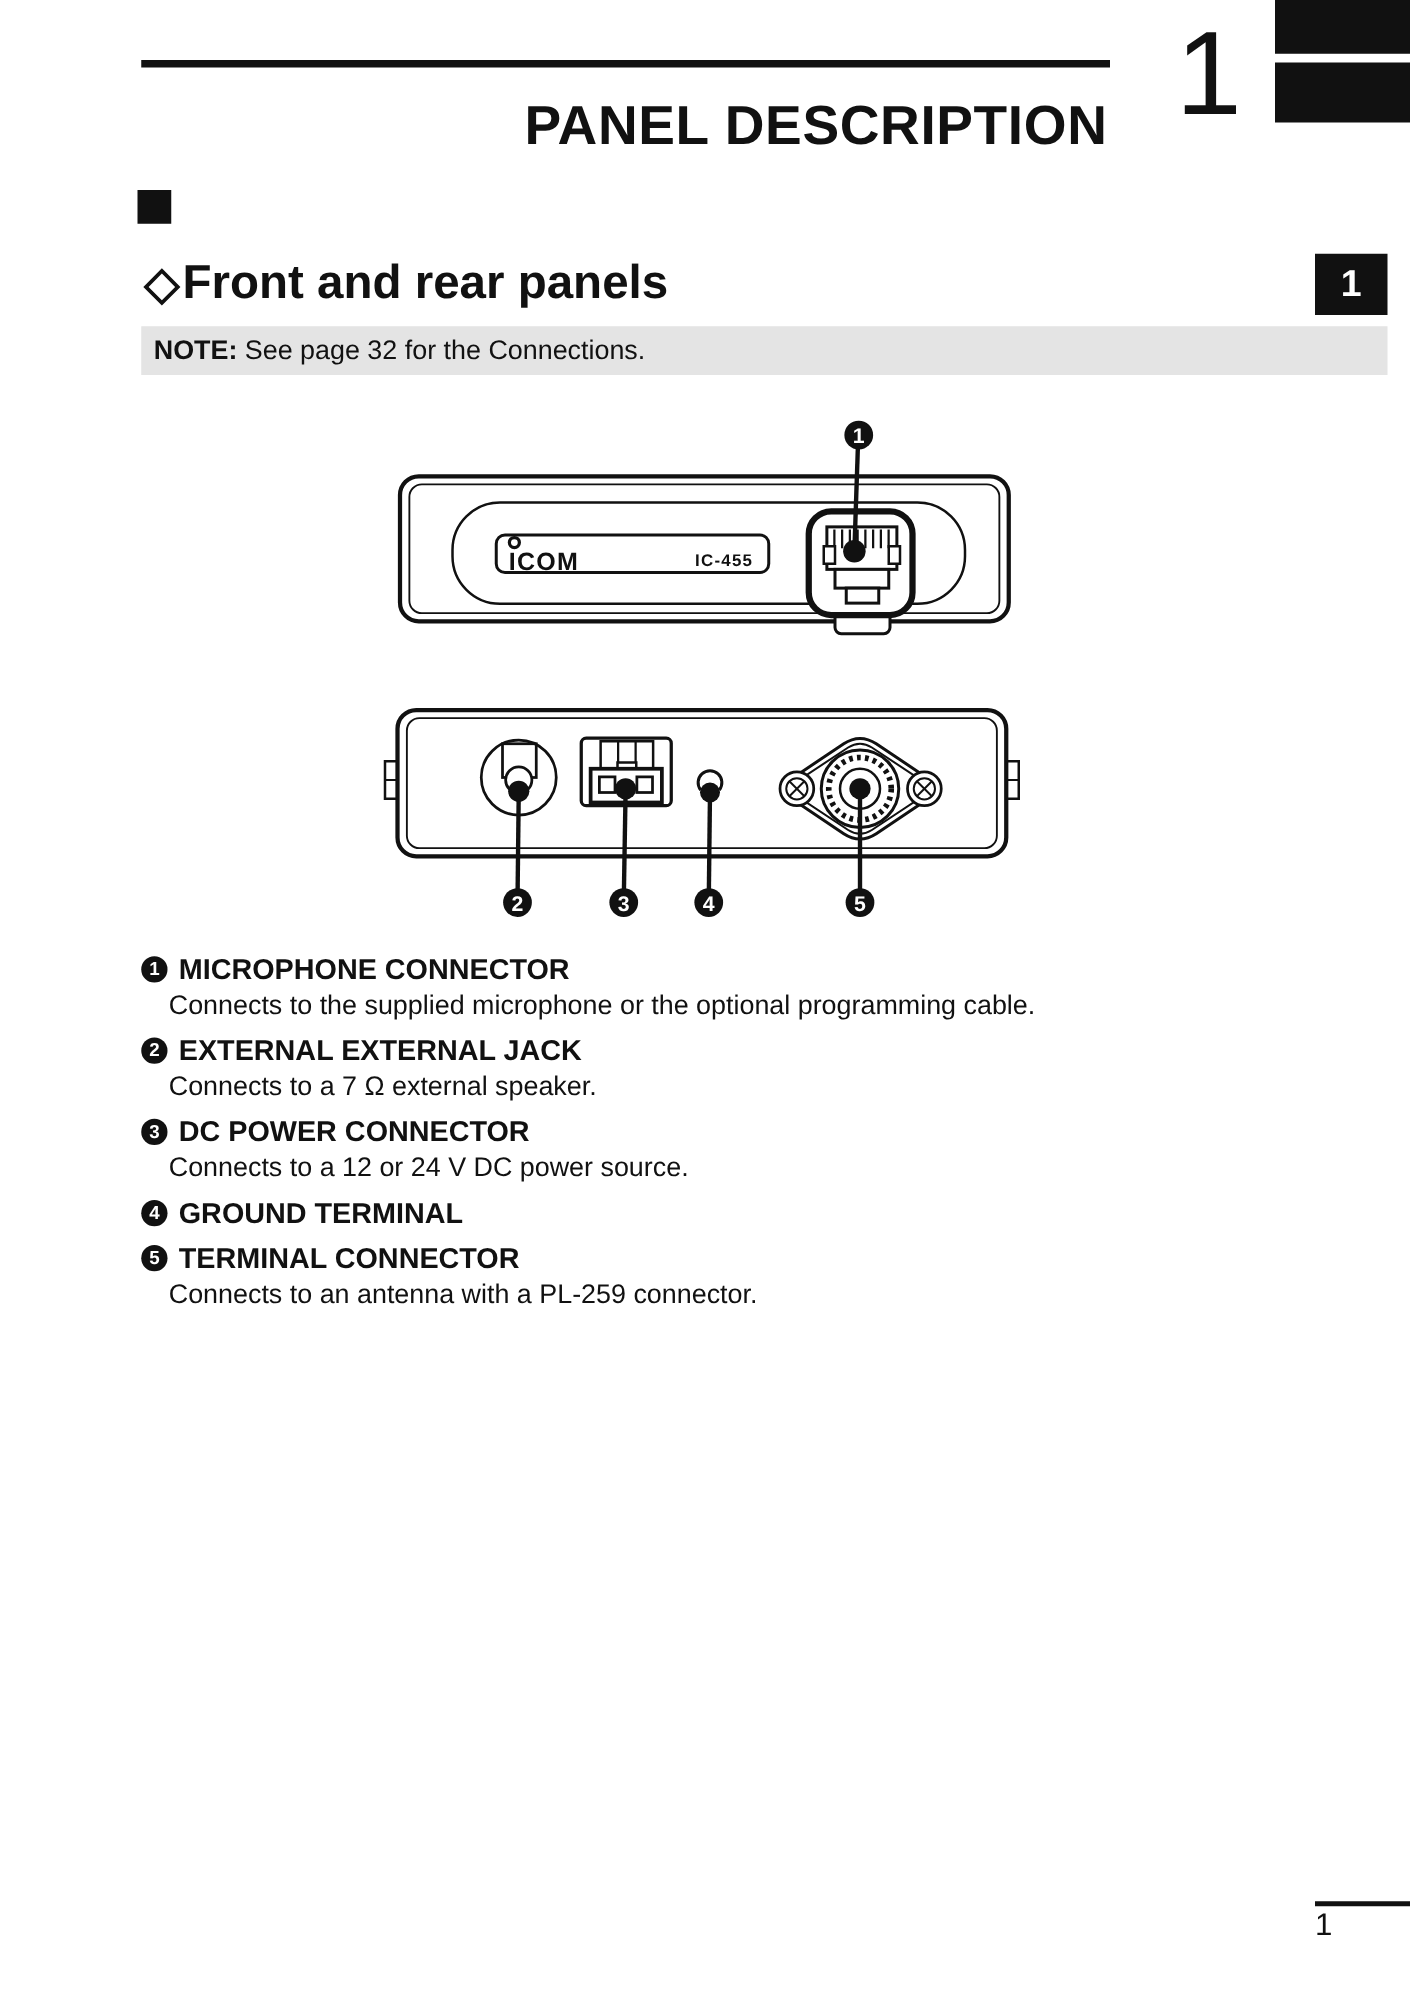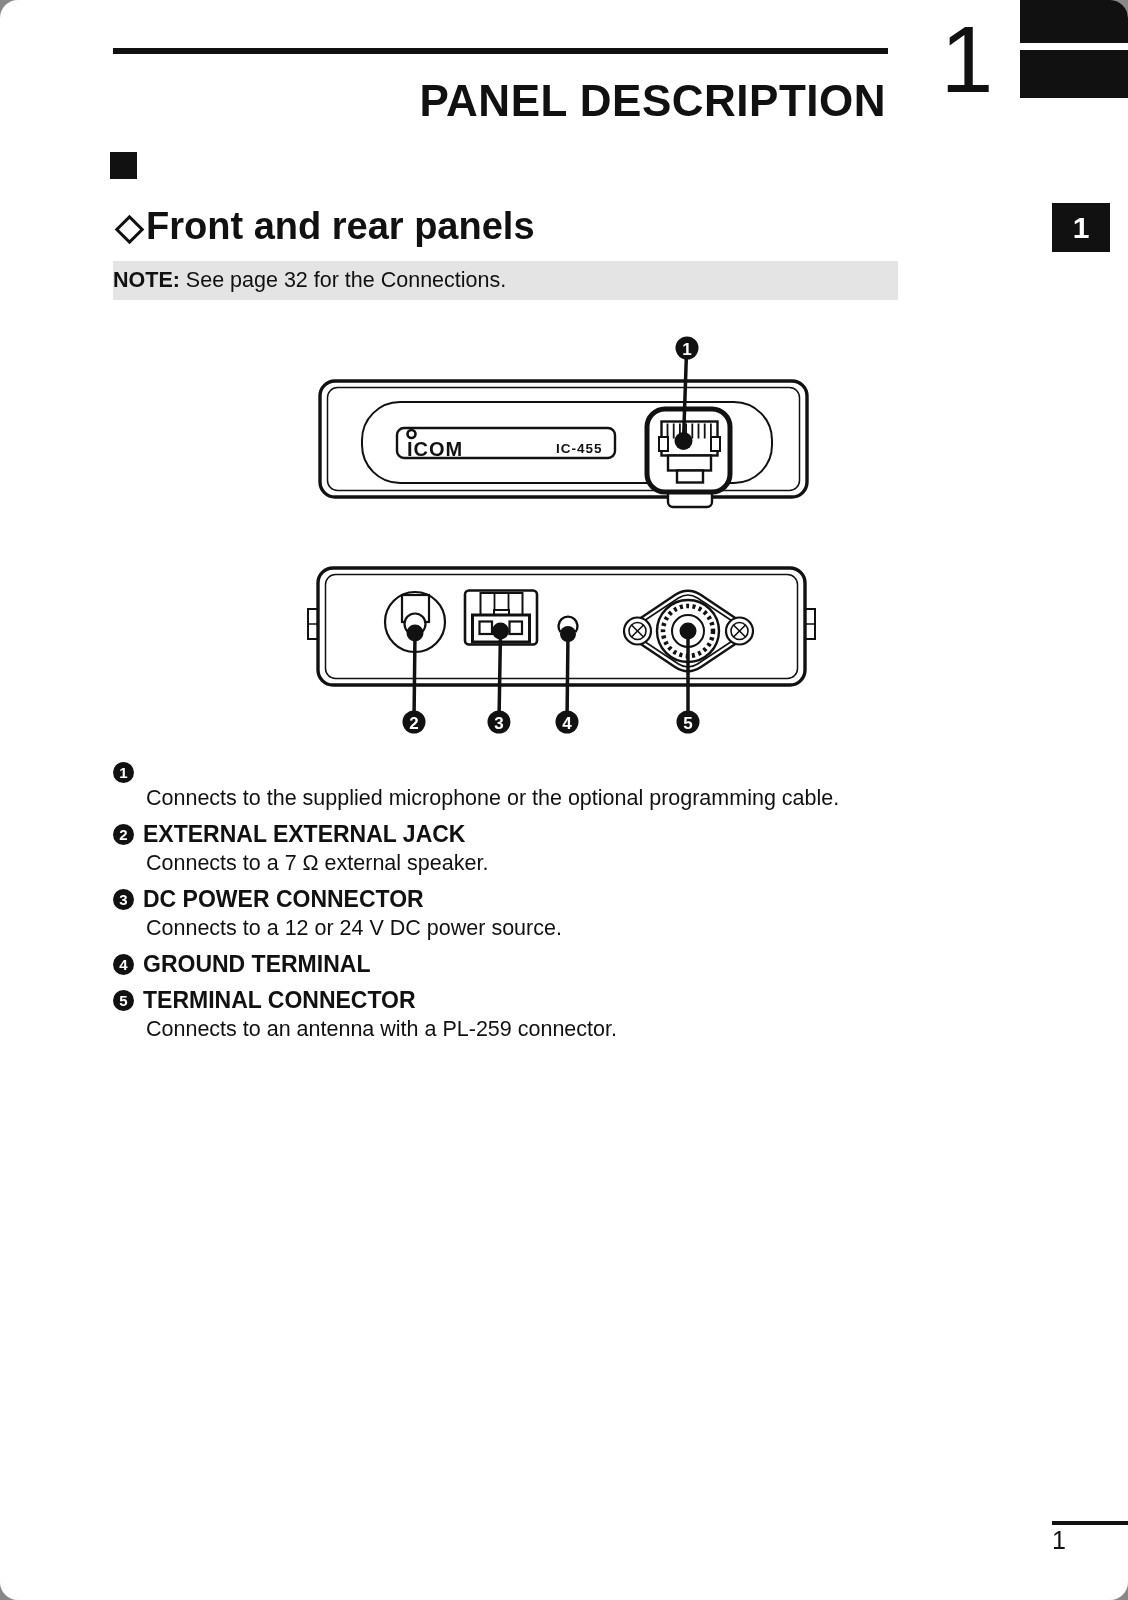--- a/index.html
+++ b/index.html
@@ -1,53 +1,53 @@
 <!DOCTYPE html>
 <html><head>
 <meta charset="utf-8">
 <style>
   html,body { margin:0; padding:0; background:#888; }
   .page {
     position:relative; width:1128px; height:1600px; margin:0 auto;
     background:#fff; overflow:hidden;
-    font-family:"Liberation Sans", sans-serif; color:#111;border-radius:18px;
+    font-family:"Liberation Sans", sans-serif; color:#111;
   }
   .abs { position:absolute; }
 
   
   .rule { left:113px; top:48px; width:775px; height:6px; background:#111; }
   .title { top:77px; right:242px; font-size:44px; font-weight:bold; letter-spacing:0.5px; line-height:48px; white-space:nowrap; }
   .chapter-num { left:938px; top:12px; width:58px; text-align:center; font-size:95px; line-height:95px; font-weight:400; }
   .blackbox-a { left:1020px; top:0; width:108px; height:43px; background:#111; }
   .blackbox-b { left:1020px; top:50px; width:108px; height:48px; background:#111; }
   .side-tab { left:1052px; top:203px; width:58px; height:49px; background:#111; color:#fff;
               font-size:30px; font-weight:bold; text-align:center; line-height:49px; }
 
   
   .main-square { left:110px; top:152px; width:27px; height:27px; background:#111; }
   .main-heading { left:157px; top:143px; font-size:40px; font-weight:bold; line-height:44px; white-space:nowrap; }
   .sub-diamond { left:119px; top:219px; width:15px; height:15px; border:3px solid #111; transform:rotate(45deg); }
   .sub-heading { left:146px; top:209px; font-size:38px; font-weight:bold; line-height:34px; white-space:nowrap; }
 
   
-  .note-bar { left:113px; top:261px; width:785px; height:39px; background:#e4e4e4;
-              font-size:21.5px; line-height:39px; box-sizing:border-box; white-space:nowrap; }
+  .note-bar { left:113px; top:261px; width:997px; height:39px; background:#e4e4e4;
+              font-size:21.5px; line-height:39px; padding-left:10px; box-sizing:border-box; white-space:nowrap; }
   .note-bar b { font-weight:bold; }
 
   
   svg { display:block; }
   svg text { font-family:"Liberation Sans", sans-serif; }
 
   
   .items { left:113px; top:762px; width:920px; }
   .item { margin-bottom:9px; }
   .item-head { display:flex; align-items:center; gap:9px; font-weight:bold; font-size:23px; line-height:27px; }
   .bullet { flex:0 0 21px; width:21px; height:21px; border-radius:50%; background:#111; color:#fff;
             font-size:15px; font-weight:bold; display:flex; align-items:center; justify-content:center; }
-  .item-body { margin-left:33px; font-size:21.5px; line-height:27px; margin-top:2px; max-width:880px; }
+  .item-body { margin-left:22px; font-size:21.5px; line-height:27px; margin-top:2px; max-width:880px; }
 
   
   .foot-rule { left:1052px; top:1521px; width:76px; height:4px; background:#111; }
   .foot-num { left:1052px; top:1526px; width:32px; font-size:25px; line-height:28px; }
 </style>
 </head>
 <body>
 
 <div class="page">
 
@@ -170,20 +170,21 @@
       <text x="567" y="728.5">4</text>
       <text x="688" y="728.5">5</text>
     </g>
   </svg>
 
   <div class="abs items">
 
     <div class="item">
       <div class="item-head">
         <span class="bullet">1</span>
+        <span>MICROPHONE CONNECTOR</span>
       </div>
       <div class="item-body">Connects to the supplied microphone or the optional programming cable.</div>
     </div>
 
     <div class="item">
       <div class="item-head">
         <span class="bullet">2</span>
         <span>EXTERNAL EXTERNAL JACK</span>
       </div>
       <div class="item-body">Connects to a 7 Ω external speaker.</div>

